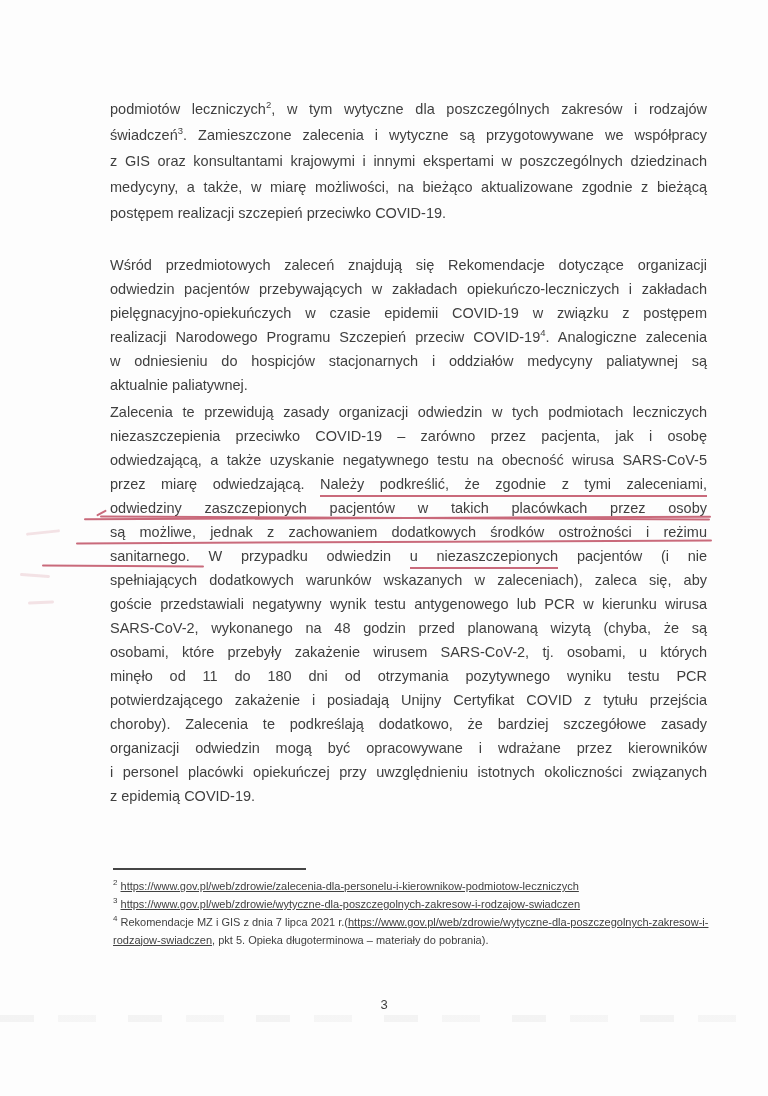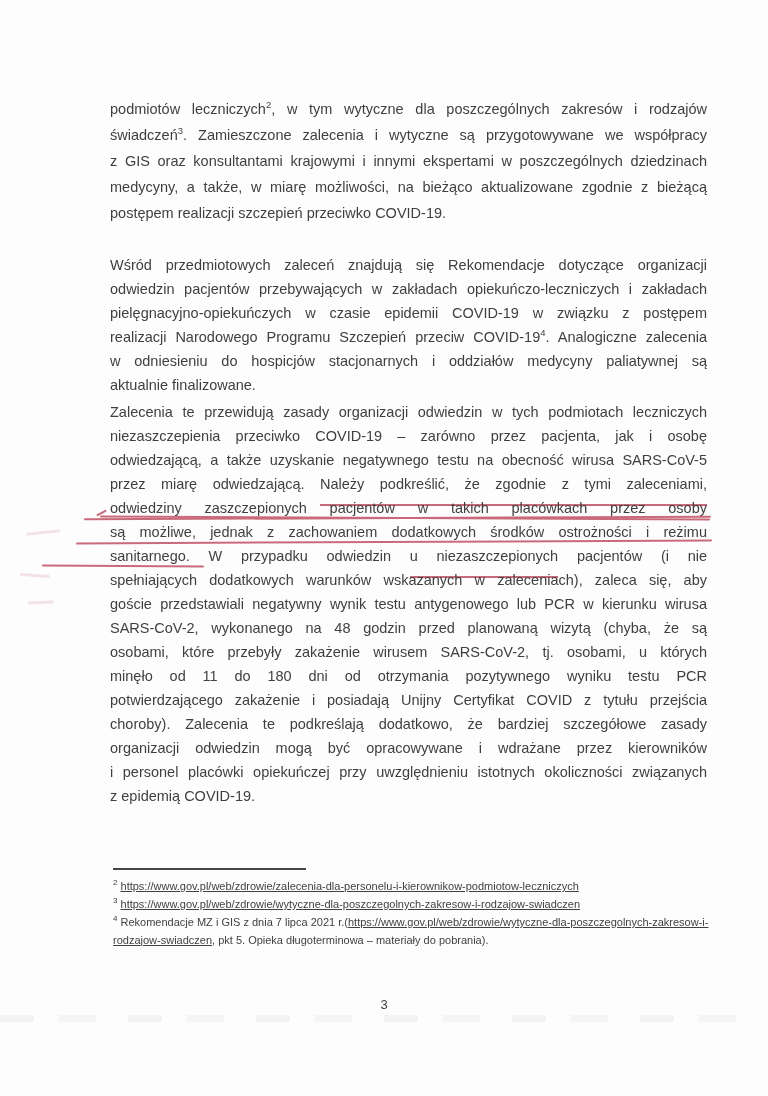--- a/index.html
+++ b/index.html
@@ -23,21 +23,21 @@
     text-align-last:justify;
   }
   .tline.last{text-align-last:left;}
   .p1{top:96px;line-height:26px;}
   .p2{top:253px;line-height:24px;}
   .p3{top:400px;line-height:24px;}
   .it{}
   sup{font-size:9.5px;vertical-align:super;line-height:0;}
   .fn sup{font-size:8px;}
   
-  .u{border-bottom:2px solid #c96a7b;padding-bottom:12px;}
+  .u{border-bottom:2px solid #c96a7b;padding-bottom:3px;}
   .rule{
     position:absolute;height:2px;background:#c96a7b;
     bottom:1px;border-radius:2px;pointer-events:none;
   }
   .r-a{transform:rotate(-0.25deg);}
   .r-b{transform:rotate(0.3deg);}
   .curl{
     position:absolute;width:11px;height:2px;background:#c96a7b;
     border-radius:2px;pointer-events:none;
   }
@@ -82,21 +82,21 @@
     <span class="tline">medycyny, a także, w miarę możliwości, na bieżąco aktualizowane zgodnie z bieżącą</span>
     <span class="tline last">postępem realizacji szczepień przeciwko COVID-19.</span>
   </div>
 
   <div class="para p2">
     <span class="tline"><span>Wśród przedmiotowych zaleceń znajdują się </span><span class="it">Rekomendacje dotyczące organizacji</span></span>
     <span class="tline it">odwiedzin pacjentów przebywających w zakładach opiekuńczo-leczniczych i zakładach</span>
     <span class="tline it">pielęgnacyjno-opiekuńczych w czasie epidemii COVID-19 w związku z postępem</span>
     <span class="tline"><span class="it">realizacji Narodowego Programu Szczepień przeciw COVID-19</span><sup class="it">4</sup><span>. Analogiczne zalecenia</span></span>
     <span class="tline">w odniesieniu do hospicjów stacjonarnych i oddziałów medycyny paliatywnej są</span>
-    <span class="tline last">aktualnie finalizowane.</span>
+    <span class="tline last">aktualnie paliatywnej.</span>
   </div>
 
   <div class="para p3">
     <span class="tline">Zalecenia te przewidują zasady organizacji odwiedzin w tych podmiotach leczniczych</span>
     <span class="tline">niezaszczepienia przeciwko COVID-19 – zarówno przez pacjenta, jak i osobę</span>
     <span class="tline">odwiedzającą, a także uzyskanie negatywnego testu na obecność wirusa SARS-CoV-5</span>
     <span class="tline"><span>przez miarę odwiedzającą. </span><span class="u">Należy podkreślić, że zgodnie z tymi zaleceniami,</span></span>
     <span class="tline"><span>odwiedziny zaszczepionych pacjentów w takich placówkach przez osoby</span><i class="rule r-a" style="left:-26px;right:-4px;"></i></span>
     <span class="tline"><i class="rule r-b" style="left:-10px;right:-3px;"></i><i class="curl" style="left:-14px;bottom:6px;transform:rotate(-28deg);"></i></span>
     <span class="tline"><span>są możliwe, jednak z zachowaniem dodatkowych środków ostrożności i reżimu</span><i class="rule r-a" style="left:-34px;right:-5px;"></i></span>

